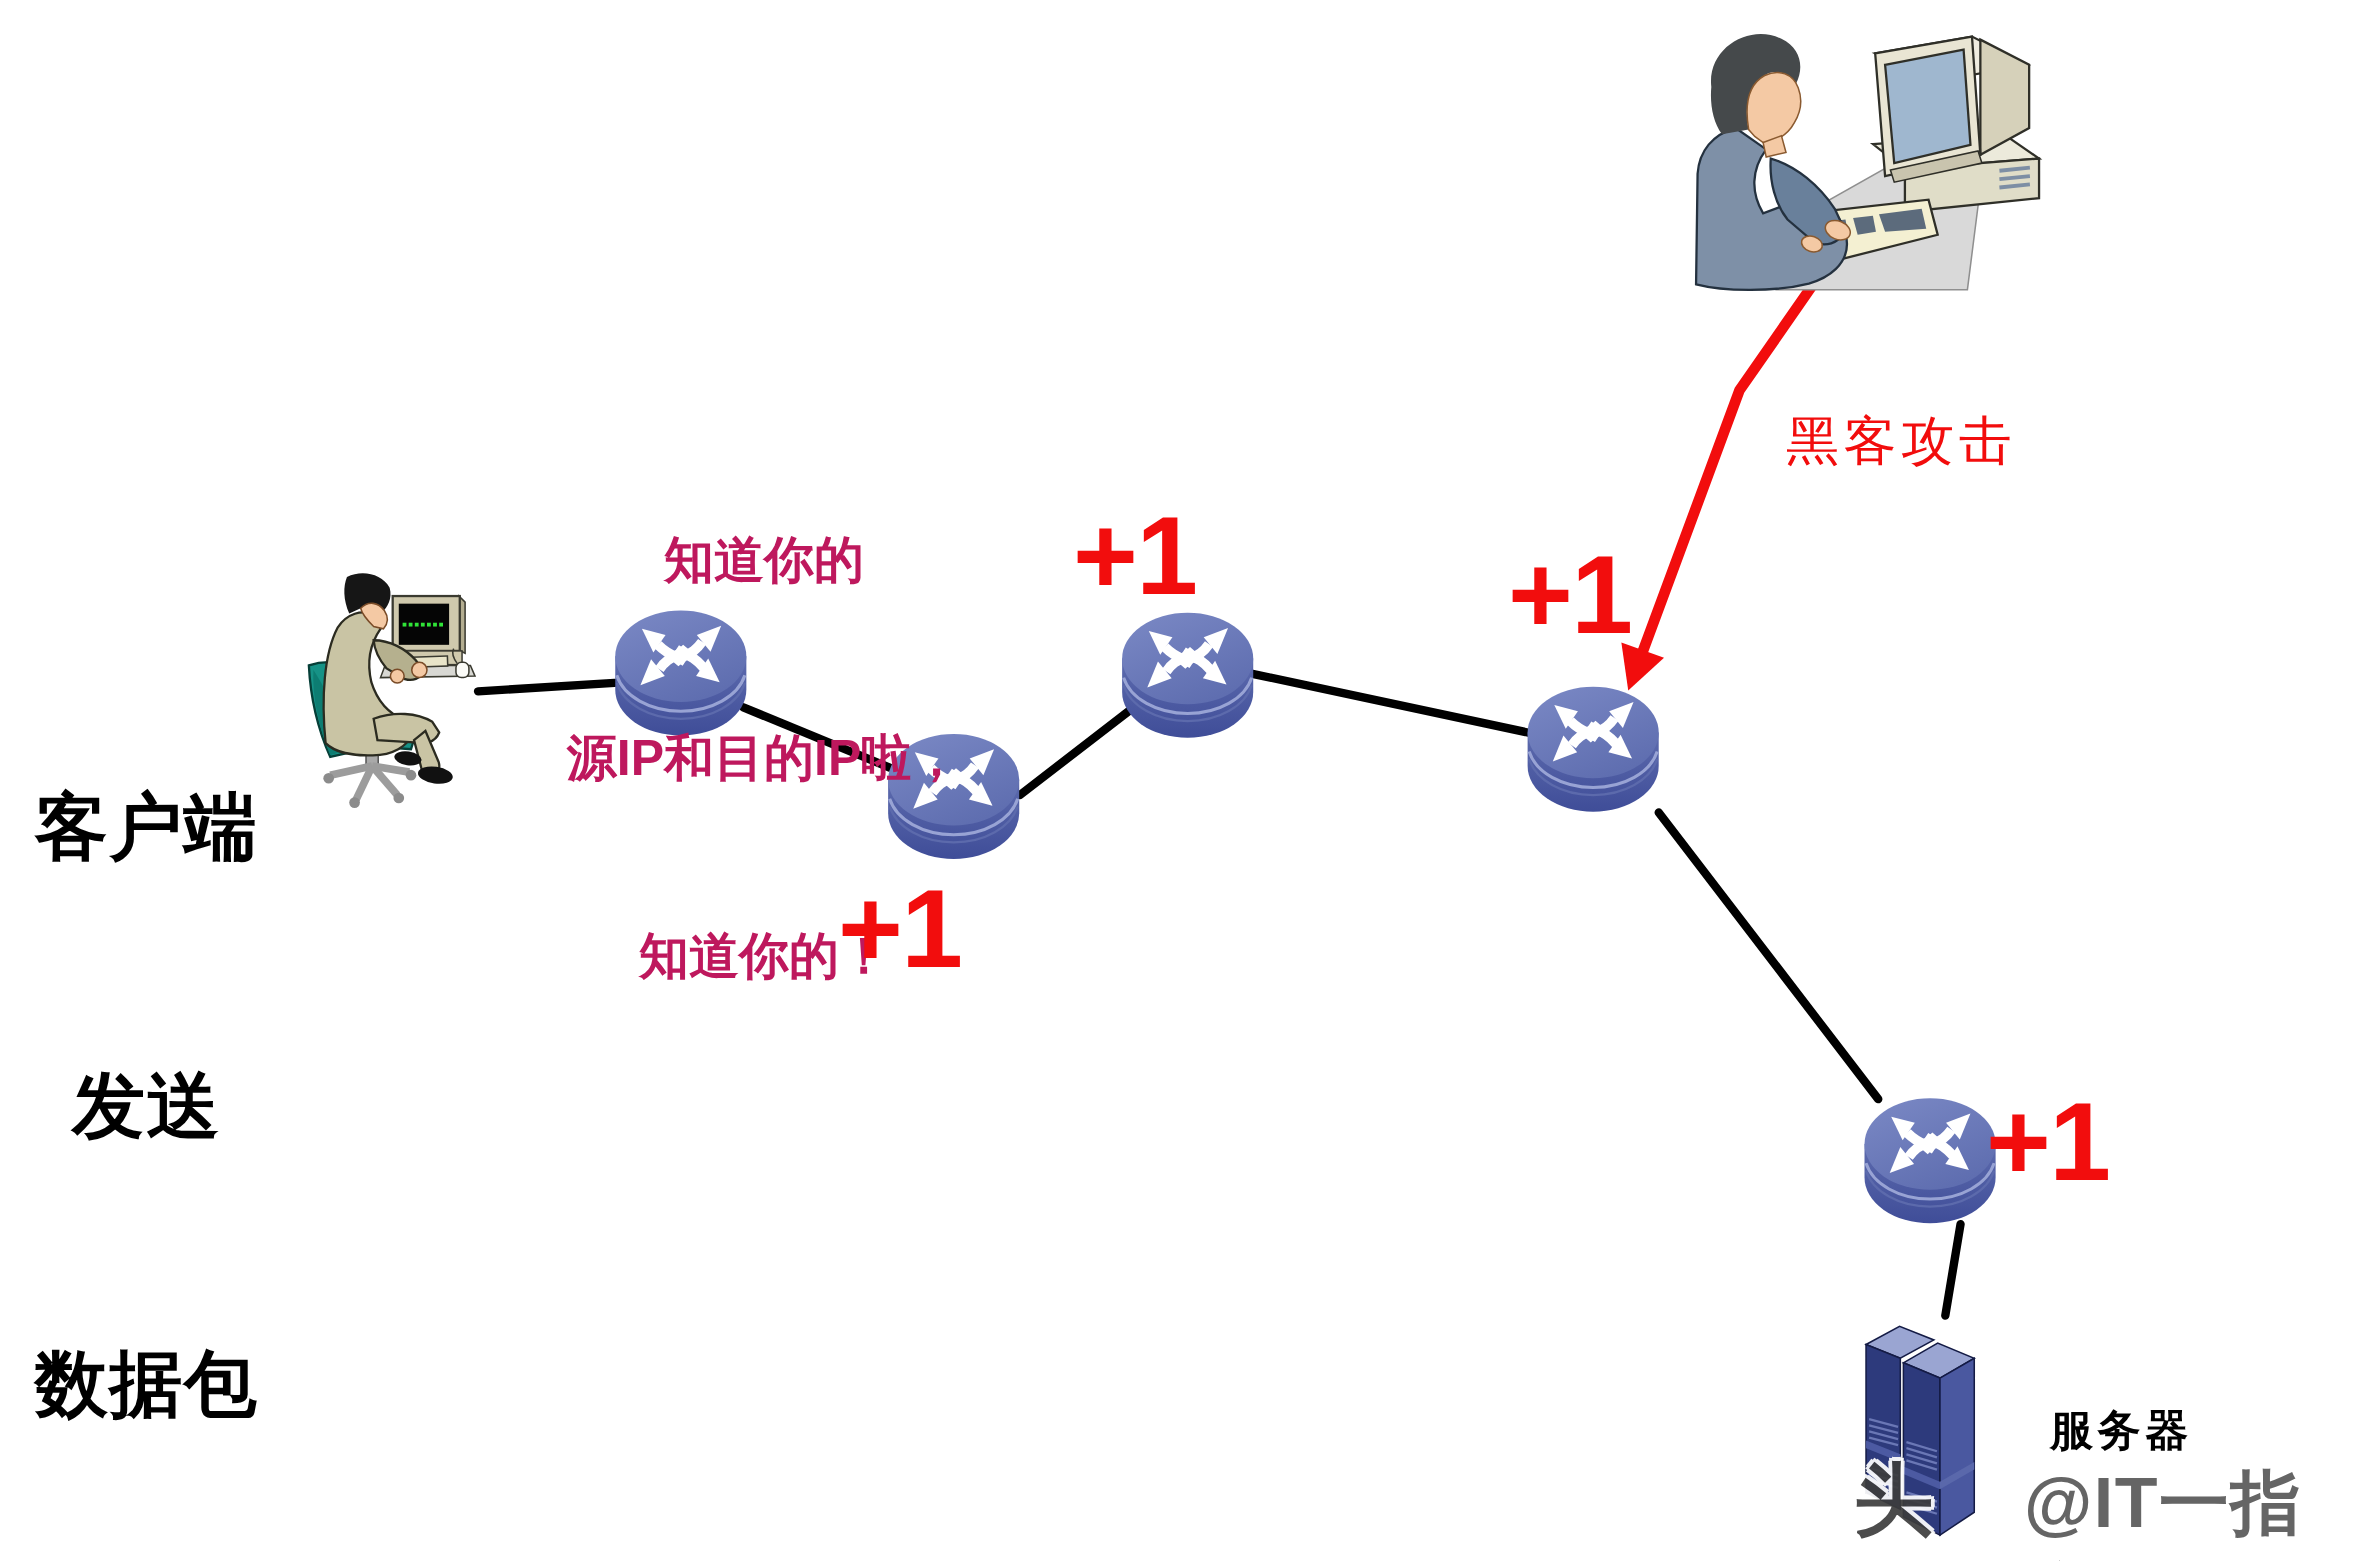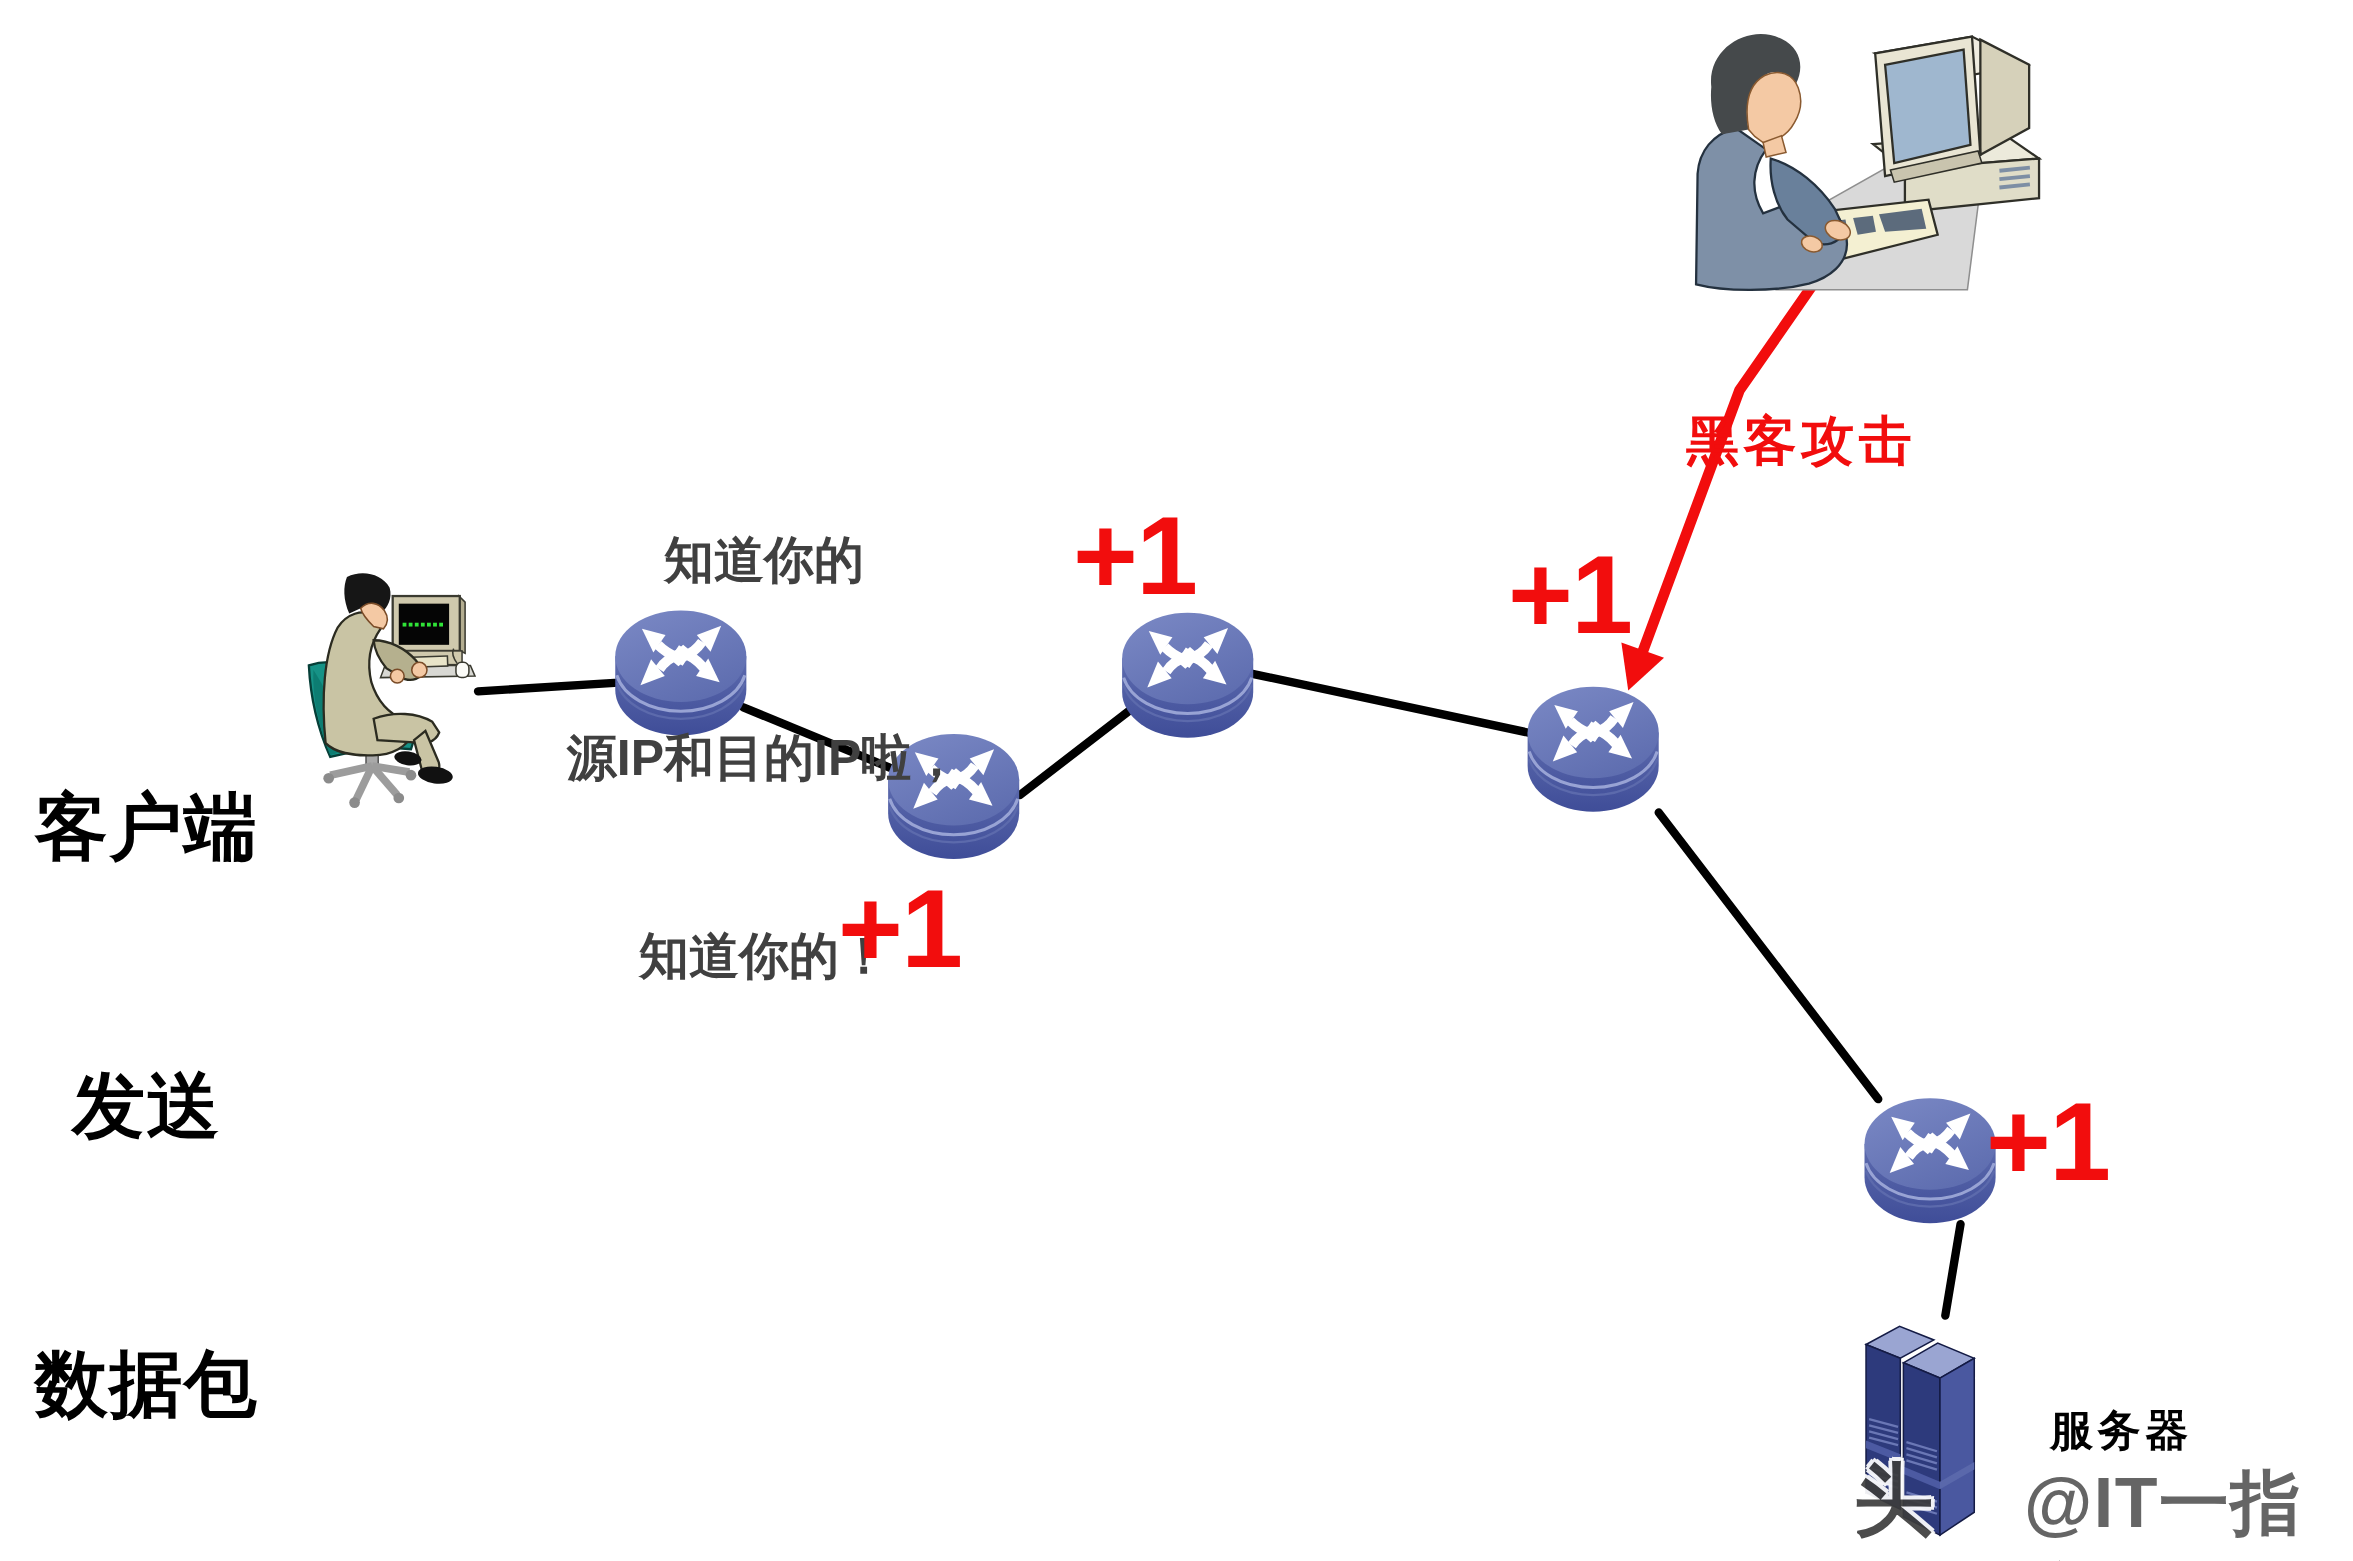--- a/index.html
+++ b/index.html
@@ -14,26 +14,26 @@
   .txt{position:absolute;white-space:pre;}
   .client-label{
     left:27.4px;top:596px;width:238px;
     text-align:center;
     font-size:73px;font-weight:bold;color:#000000;
     line-height:1.27;letter-spacing:1.5px;
   }
   .note-label{
     left:526px;top:395px;width:476px;
     text-align:center;
-    font-size:50px;font-weight:bold;color:#404040;
+    font-size:50px;font-weight:bold;color:#be185d;
     line-height:1.32;
   }
   .hacker-label{
-    left:1686px;top:406px;
-    font-size:53px;font-weight:bold;color:#f20d0d;
+    left:1786px;top:406px;
+    font-size:53px;font-weight:normal;color:#f20d0d;
     letter-spacing:4.6px;
   }
   .server-label{
     left:2050px;top:1402px;
     font-size:43px;font-weight:bold;color:#000000;
     letter-spacing:4.6px;
   }
   .plus{
     position:absolute;
     font-size:111px;font-weight:bold;color:#f20d0d;

